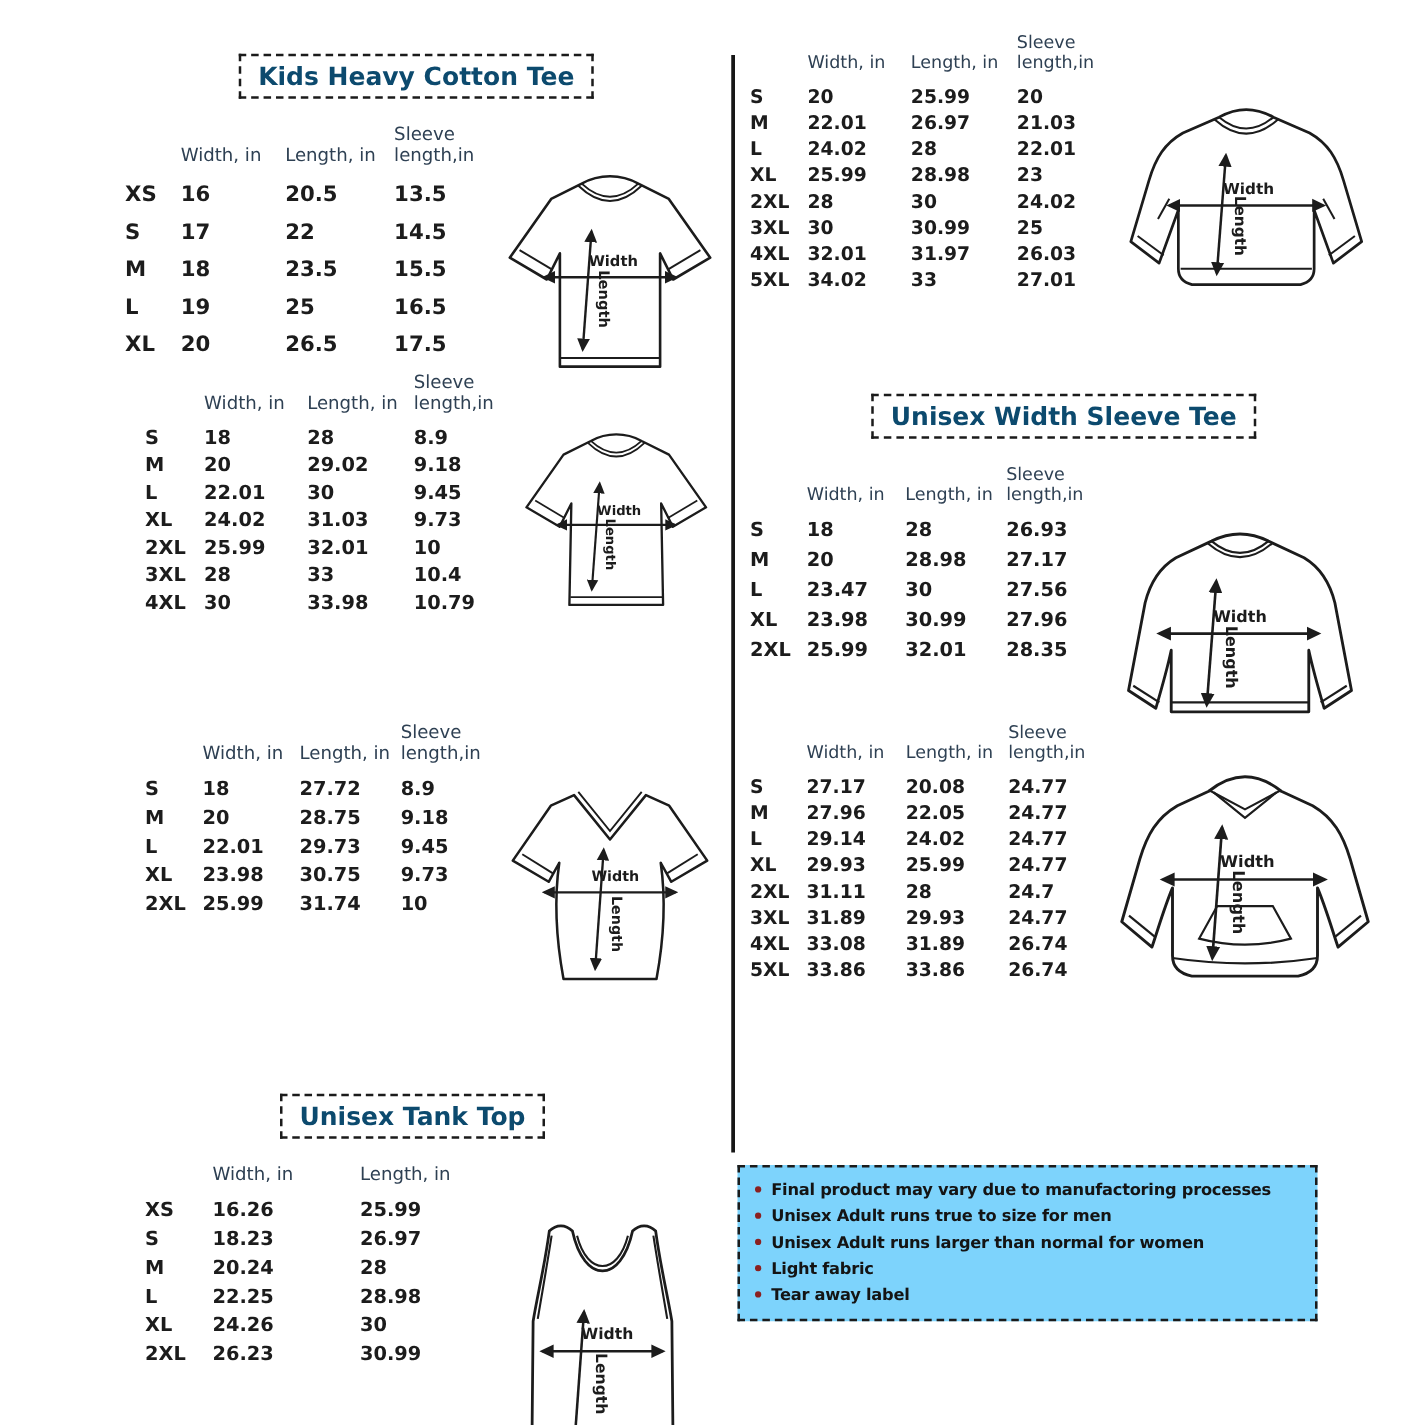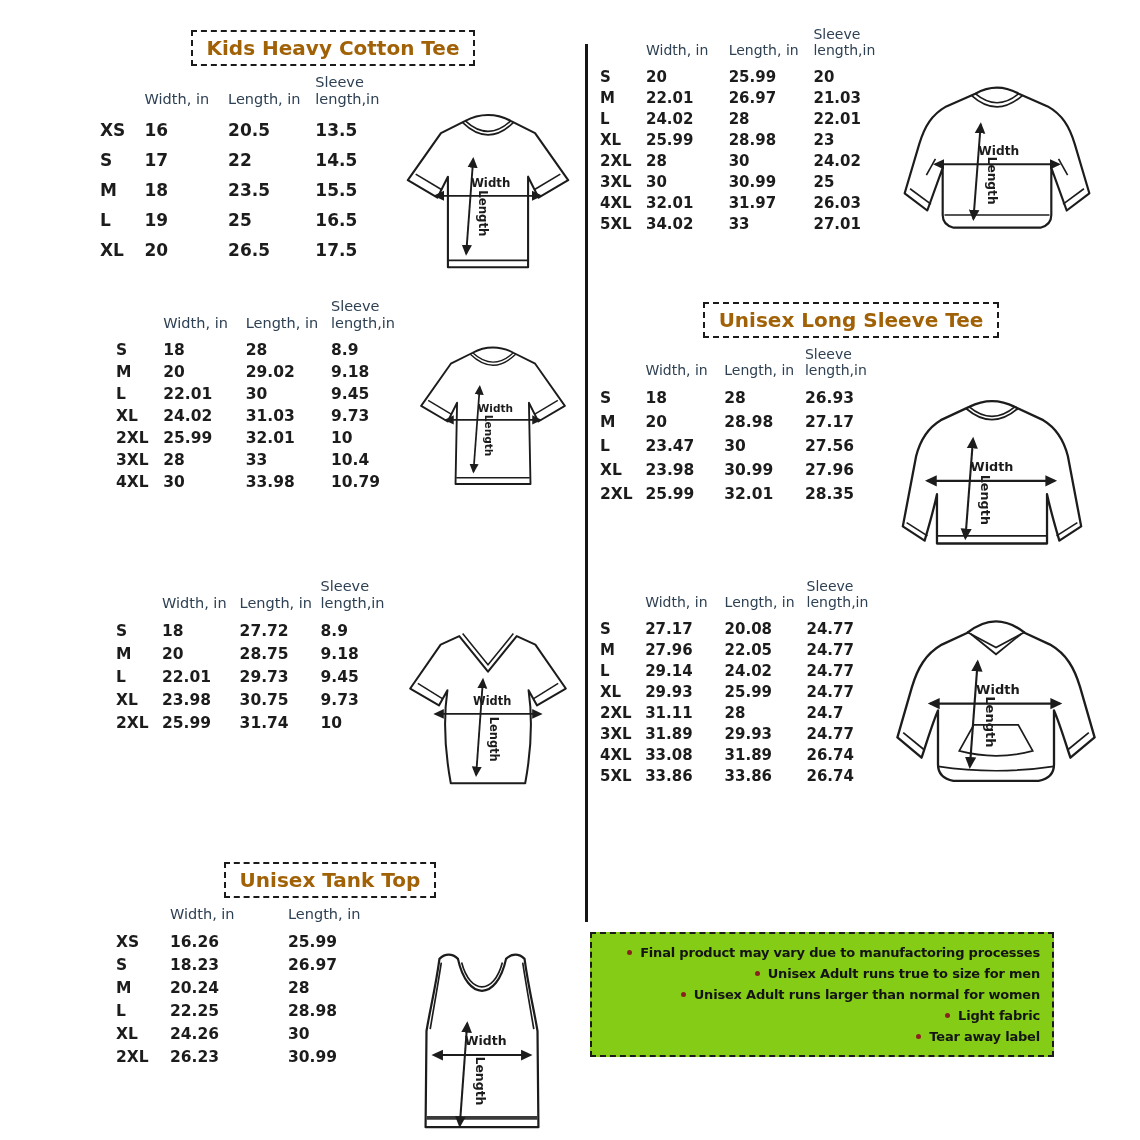--- a/index.html
+++ b/index.html
@@ -1,22 +1,22 @@
 <!DOCTYPE html>
 <html><head>
 <meta charset="utf-8">
 <style>
   html,body{margin:0;padding:0;background:#fff;}
   .page{position:relative;width:1140px;height:1140px;background:#ffffff;
         font-family:"DejaVu Sans",sans-serif;color:#1c1c1c;overflow:hidden;}
   .divider{position:absolute;left:585px;top:44px;width:3px;height:878px;background:#161616;}
   .panel{position:absolute;}
   .title-row{text-align:center;margin-bottom:4px;}
-  .title-box{display:inline-block;margin:4px;border:2px dashed #1b1b1b;padding:4px 14px;
-             color:#a16207;font-size:20px;font-weight:bold;white-space:nowrap;}
+  .title-box{display:inline-block;margin:17px;border:2px dashed #1b1b1b;padding:4px 14px;
+             color:#0c4a6e;font-size:20px;font-weight:bold;white-space:nowrap;}
   .wide .title-box{font-size:19px;letter-spacing:-0.3px;}
   .content{display:flex;justify-content:space-between;align-items:flex-start;}
   table{border-collapse:collapse;border-spacing:0;}
   th{color:#2E4053;font-size:14.5px;font-weight:normal;text-align:left;
      vertical-align:bottom;padding:0 4px 8px 4px;line-height:1.15;}
   td{font-weight:bold;padding:3px 4px;white-space:nowrap;}
   .c-size{width:46px;}
   .c-val{width:100px;}
   .c-sleeve{width:80px;}
   .right .c-size{width:42px;}
@@ -35,21 +35,21 @@
   #p-tank .c-val{width:110px;}
   .garment{margin:0;}
   
   svg .g{fill:#ffffff;stroke:#1c1c1c;stroke-width:2.4;stroke-linejoin:round;stroke-linecap:round;}
   svg .thin{fill:none;stroke:#1c1c1c;stroke-width:1.8;}
   svg .band{fill:none;stroke:#3a3a3a;stroke-width:4;}
   svg .arrow line{stroke:#1c1c1c;stroke-width:2.2;}
   svg text{font-family:"DejaVu Sans",sans-serif;font-weight:bold;font-size:13.5px;fill:#1c1c1c;}
   
   .notes{position:absolute;left:590px;top:932px;width:464px;border:2px dashed #1b1b1b;
-         padding:8px 12px;box-sizing:border-box;background:#84cc16;text-align:right;}
+         padding:8px 12px;box-sizing:border-box;background:#7dd3fc;}
   .notes ul{list-style:none;margin:0;padding:0;}
   .notes li{font-size:13px;line-height:1.62;color:#141414;font-weight:bold;letter-spacing:-0.2px;}
   .notes li::before{content:"";display:inline-block;width:5px;height:5px;border-radius:50%;
                     background:#8B2020;margin-right:8px;vertical-align:2px;}
 </style>
 </head>
 <body>
 
 <div class="page">
   <div class="divider"></div>
@@ -288,21 +288,21 @@
           </g>
           <text x="113" y="100" text-anchor="middle">Width</text>
           <text transform="rotate(90 100 130)" x="100" y="130" text-anchor="middle">Length</text>
         </svg>
       </figure>
     </div>
   </section>
 
   <section class="panel right" id="p-ls" style="top:298px;left:596px;width:510px;">
     <div class="title-row">
-      <h2 class="title-box">Unisex Long Sleeve Tee</h2>
+      <h2 class="title-box">Unisex Width Sleeve Tee</h2>
     </div>
     <div class="content">
       <table class="size-table">
         <thead>
           <tr>
             <th class="c-size"></th>
             <th class="c-val">Width, in</th>
             <th class="c-val">Length, in</th>
             <th class="c-sleeve">Sleeve length,in</th>
           </tr>

